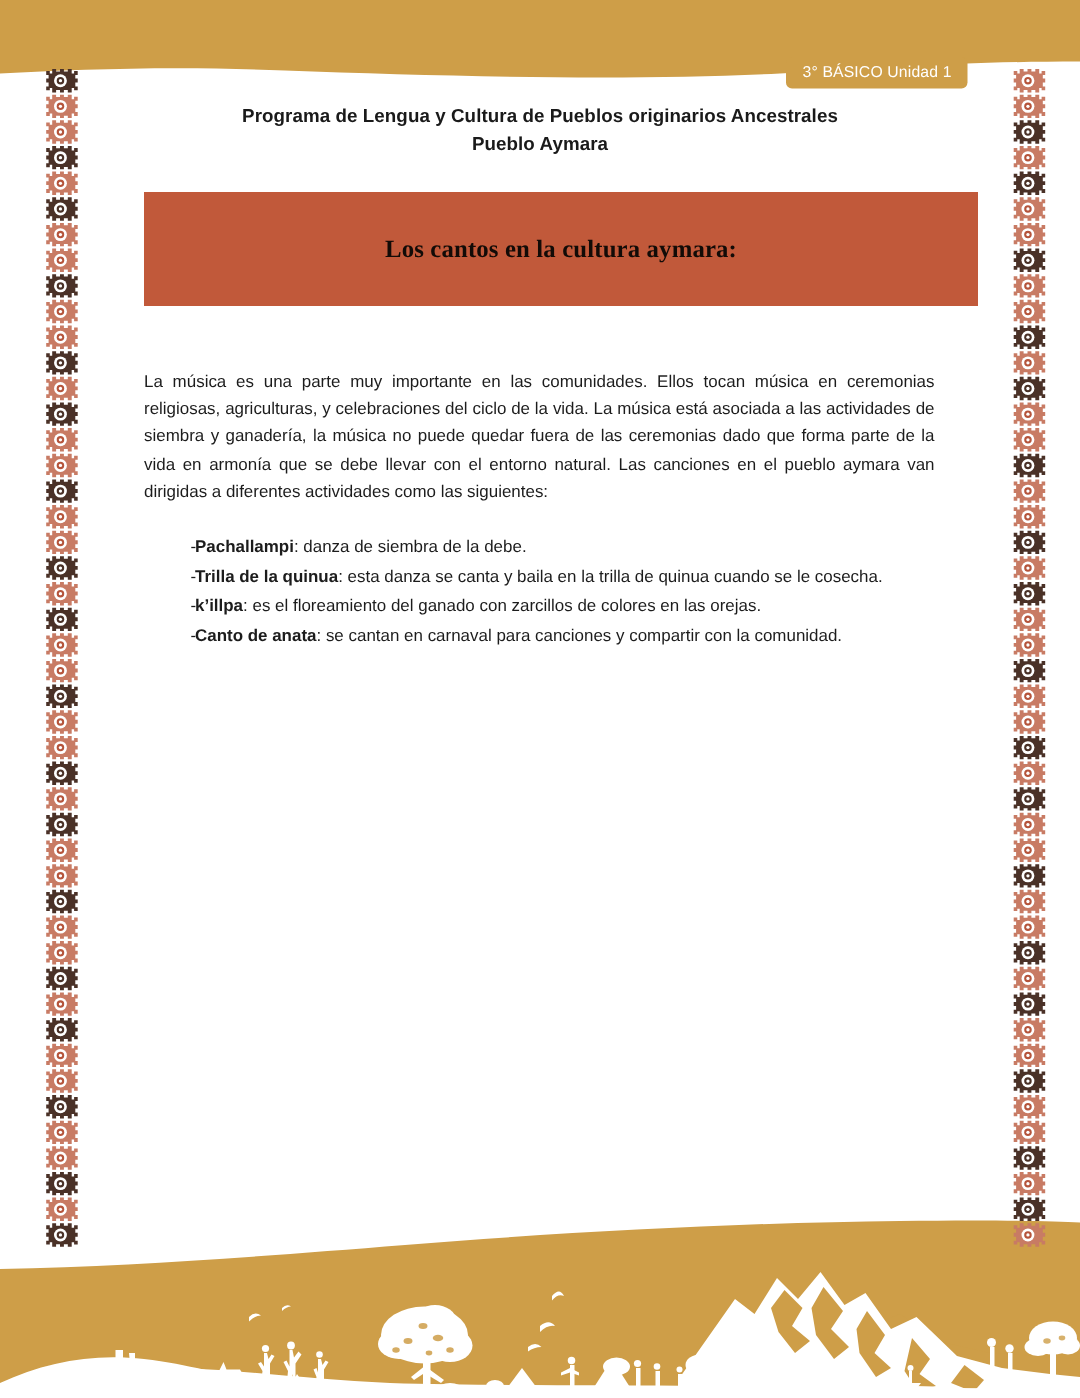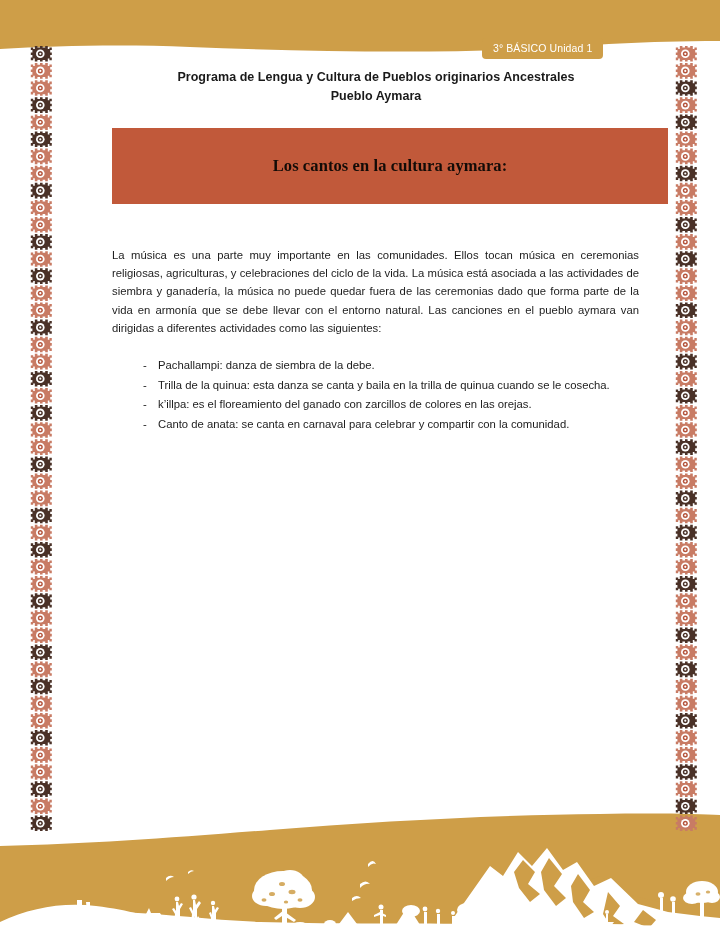--- a/index.html
+++ b/index.html
@@ -27,21 +27,21 @@
     top: 0; left: 0;
     width: 720px;
     height: 62px;
     overflow: hidden;
   }
   .header-band svg { display: block; }
 
   .unit-badge {
     position: absolute;
     top: 38px;
-    left: 482px;
+    left: 524px;
     height: 21px;
     padding: 0 11px;
     background: #ce9e48;
     border-radius: 4px;
     color: #ffffff;
     font-size: 10.5px;
     line-height: 21px;
     white-space: nowrap;
     letter-spacing: .1px;
     z-index: 6;
@@ -77,21 +77,21 @@
     z-index: 4;
   }
   .ornament.left  { left: 28px; }
   .ornament.right { left: 673px; }
   .ornament svg { display: block; }
 
   
   .content {
     position: absolute;
     top: 68px;
-    left: 112px;
+    left: 96px;
     width: 528px;
   }
 
   .doc-title {
     text-align: center;
     font-size: 12.5px;
     font-weight: bold;
     color: #1a1a1a;
     line-height: 1.55;
     letter-spacing: .05px;
@@ -136,21 +136,21 @@
     line-height: 1.72;
     color: #1c1c1c;
   }
   .bullet-dash {
     width: 34px;
     flex: 0 0 34px;
     padding-left: 31px;
     color: #1c1c1c;
   }
   .bullet-body { flex: 1 1 auto; }
-  .bullet-term { font-weight: normal; margin-left: 12px; }
+  .bullet-term { font-weight: bold; }
 </style>
 </head>
 <body>
 
 <div class="page">
 
   <div class="header-band">
     <svg width="720" height="62" viewBox="0 0 720 62" xmlns="http://www.w3.org/2000/svg">
       <path d="M0 0 H720 V41 C640 41 600 45 520 49 C420 54 300 51 190 47 C120 44 55 46 0 49 Z" fill="#ce9e48"></path>
     </svg>
@@ -311,21 +311,21 @@
         <li>
           <span class="bullet-dash">-</span>
           <span class="bullet-body"><b class="bullet-term">Trilla de la quinua</b><span>: esta danza se canta y baila en la trilla de quinua cuando se le cosecha.</span></span>
         </li>
         <li>
           <span class="bullet-dash">-</span>
           <span class="bullet-body"><b class="bullet-term"> k’illpa</b><span>: es el floreamiento del ganado con zarcillos de colores en las orejas.</span></span>
         </li>
         <li>
           <span class="bullet-dash">-</span>
-          <span class="bullet-body"><b class="bullet-term">Canto de anata</b><span>: se canta en carnaval para celebrar y compartir con la comunidad.</span></span>
+          <span class="bullet-body"><b class="bullet-term">Canto de anata</b><span>: se cantan en carnaval para canciones y compartir con la comunidad.</span></span>
         </li>
       </ul>
   </div>
 
   <div class="footer-band">
     <svg width="720" height="130" viewBox="0 0 720 130" xmlns="http://www.w3.org/2000/svg">
 
       <path d="M0 44 C90 42 170 36 270 28 C380 19 500 13 600 12 C660 11 700 12 720 13 L720 130 L0 130 Z" fill="#ce9e48"></path>
 
       <path d="M470 96 L500 70 L520 80 L545 62 L575 84 L600 74 L625 92 L660 100 L720 104 L720 130 L470 130 Z" fill="#ce9e48"></path>

